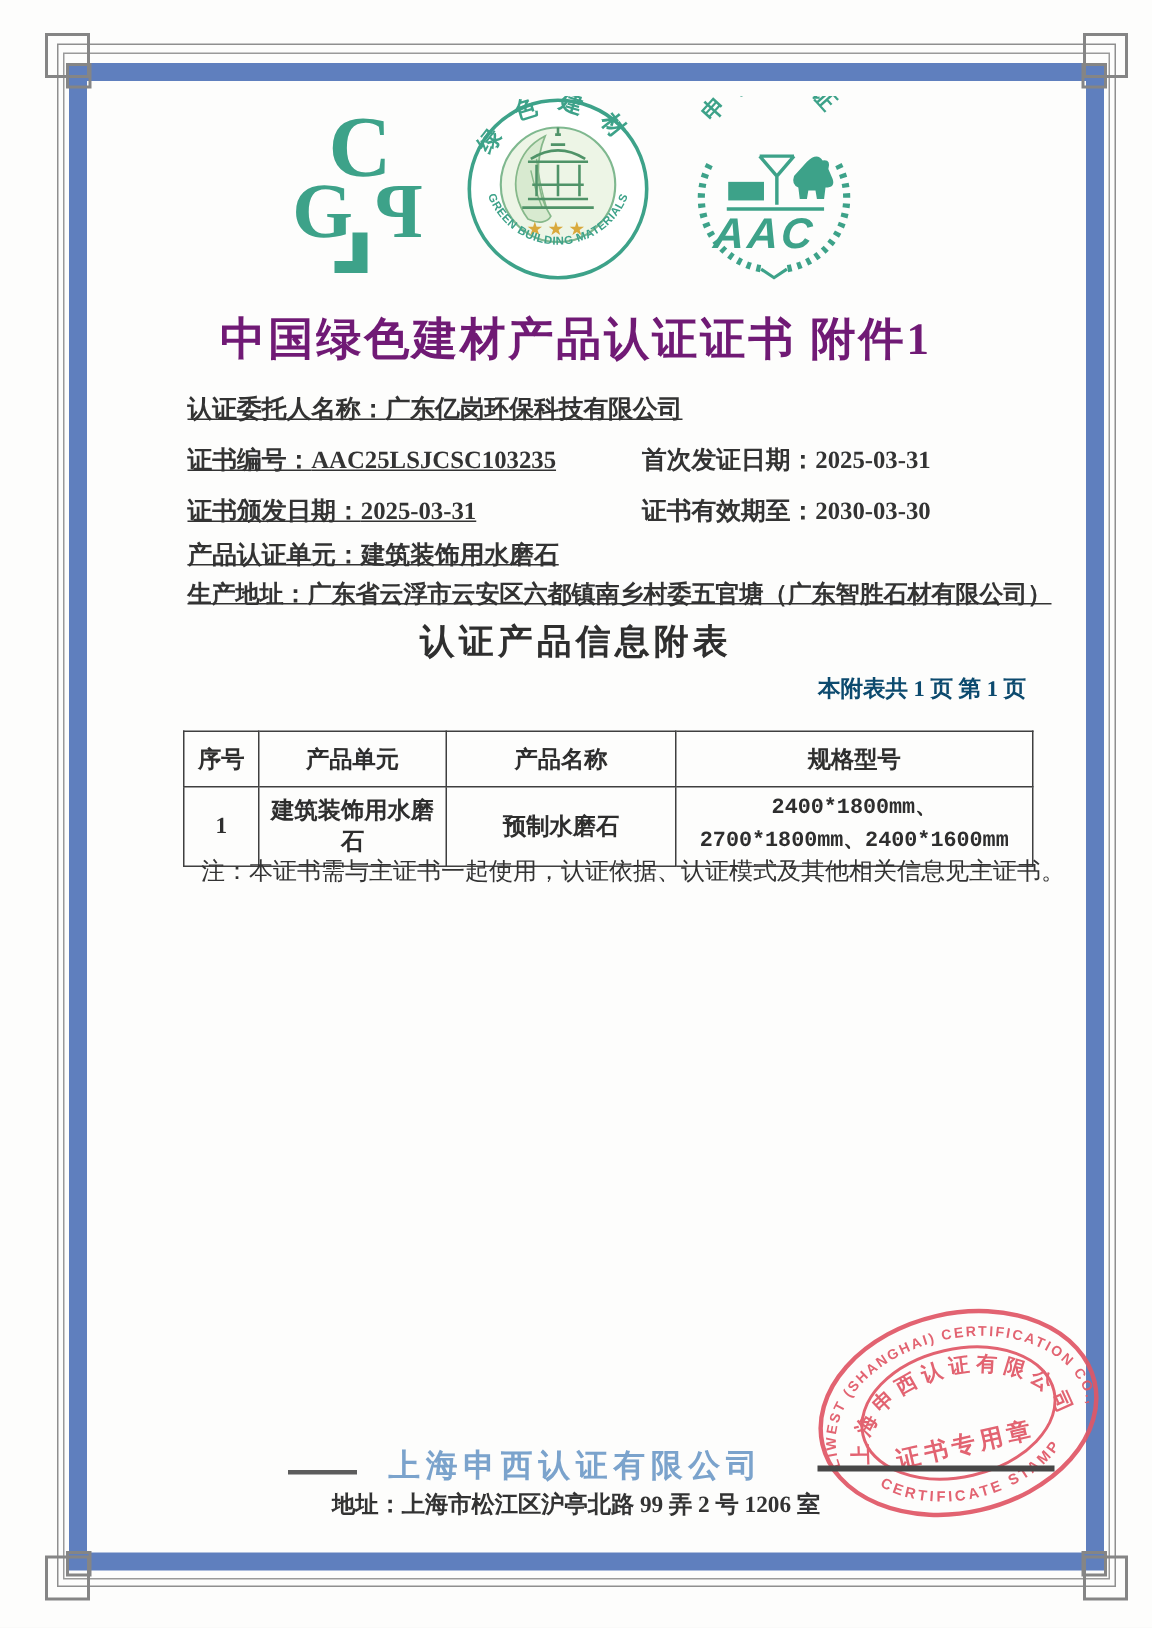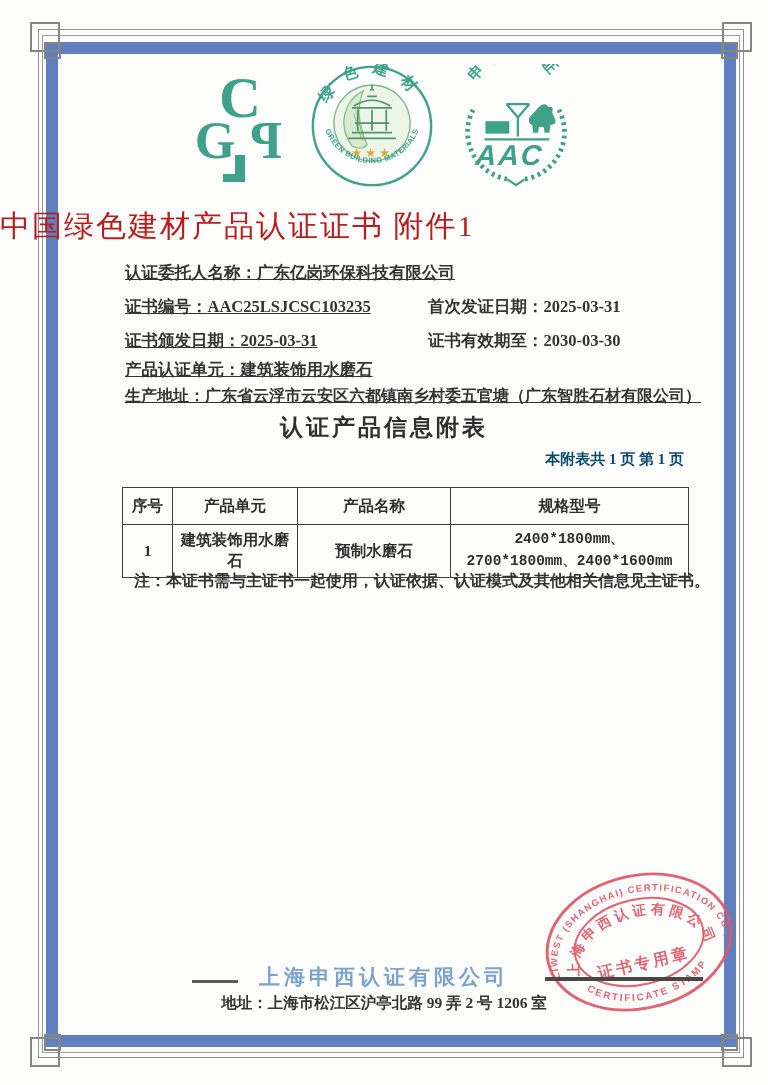--- a/index.html
+++ b/index.html
@@ -21,41 +21,41 @@
   .c-tl.big{top:22px;left:30px;} .c-tl.small{top:42px;left:44px;}
   .c-tr.big{top:22px;right:16px;} .c-tr.small{top:42px;right:30px;}
   .c-bl.big{bottom:18px;left:30px;} .c-bl.small{bottom:34px;left:44px;}
   .c-br.big{bottom:18px;right:16px;} .c-br.small{bottom:34px;right:30px;}
 
   
   .logos{position:absolute;top:62px;left:0;width:100%;display:flex;justify-content:center;align-items:center;gap:20px;}
   .logo{flex:0 0 auto;}
 
   
-  .title{position:absolute;top:206px;left:0;width:100%;
-         font-size:30px;font-weight:normal;color:#b91c1c;letter-spacing:2px;}
+  .title{position:absolute;top:206px;left:0;width:100%;text-align:center;
+         font-size:30px;font-weight:bold;color:#701a75;letter-spacing:2px;}
   .info-line{position:absolute;left:125px;font-size:16.5px;font-weight:bold;color:#333;white-space:nowrap;text-decoration:underline;}
   .info-right{position:absolute;left:428px;font-size:16.5px;font-weight:bold;color:#333;white-space:nowrap;}
   .l-applicant{top:262px;}
   .l-certno{top:296px;} .r-firstissue{top:296px;}
   .l-issued{top:330px;}  .r-valid{top:330px;}
   .l-unit{top:359px;}
   .l-address{top:386px;font-size:16px;}
   .appendix-heading{position:absolute;top:412px;left:0;width:100%;text-align:center;
                     font-size:23px;font-weight:bold;color:#2f2f2f;letter-spacing:3px;}
   .page-info{position:absolute;top:450px;right:84px;font-size:15px;font-weight:bold;color:#0c4a6e;}
 
   
   .product-table{position:absolute;top:487px;left:122px;width:566px;border-collapse:collapse;table-layout:fixed;
                  font-size:15.5px;color:#2e2e2e;}
   .product-table th,.product-table td{border:1.6px solid #3f3f3f;text-align:center;vertical-align:middle;padding:2px 7px;}
   .product-table th{height:32px;font-weight:bold;}
   .product-table td{height:48px;font-weight:bold;}
   .spec-cell{font-family:Liberation Mono, monospace;font-weight:bold;font-size:14.5px;line-height:1.5;}
-  .note{position:absolute;top:571px;left:134px;font-size:16px;font-weight:bold;color:#333;}
+  .note{position:absolute;top:571px;left:134px;font-size:16px;font-weight:normal;color:#333;}
 
   
   .stamp{position:absolute;top:866px;left:540px;width:198px;height:152px;transform:rotate(-13deg);z-index:20;opacity:.92;}
 
   
   .footer-company{position:absolute;top:963px;left:0;width:100%;text-align:center;
                   font-size:21px;font-weight:bold;color:#7ba3cc;letter-spacing:4px;}
   .footer-address{position:absolute;top:993px;left:0;width:100%;text-align:center;
                   font-size:15.5px;font-weight:bold;color:#333;}
   .dash-left{position:absolute;top:980px;left:192px;width:46px;height:3px;background:#5c5c5c;}

